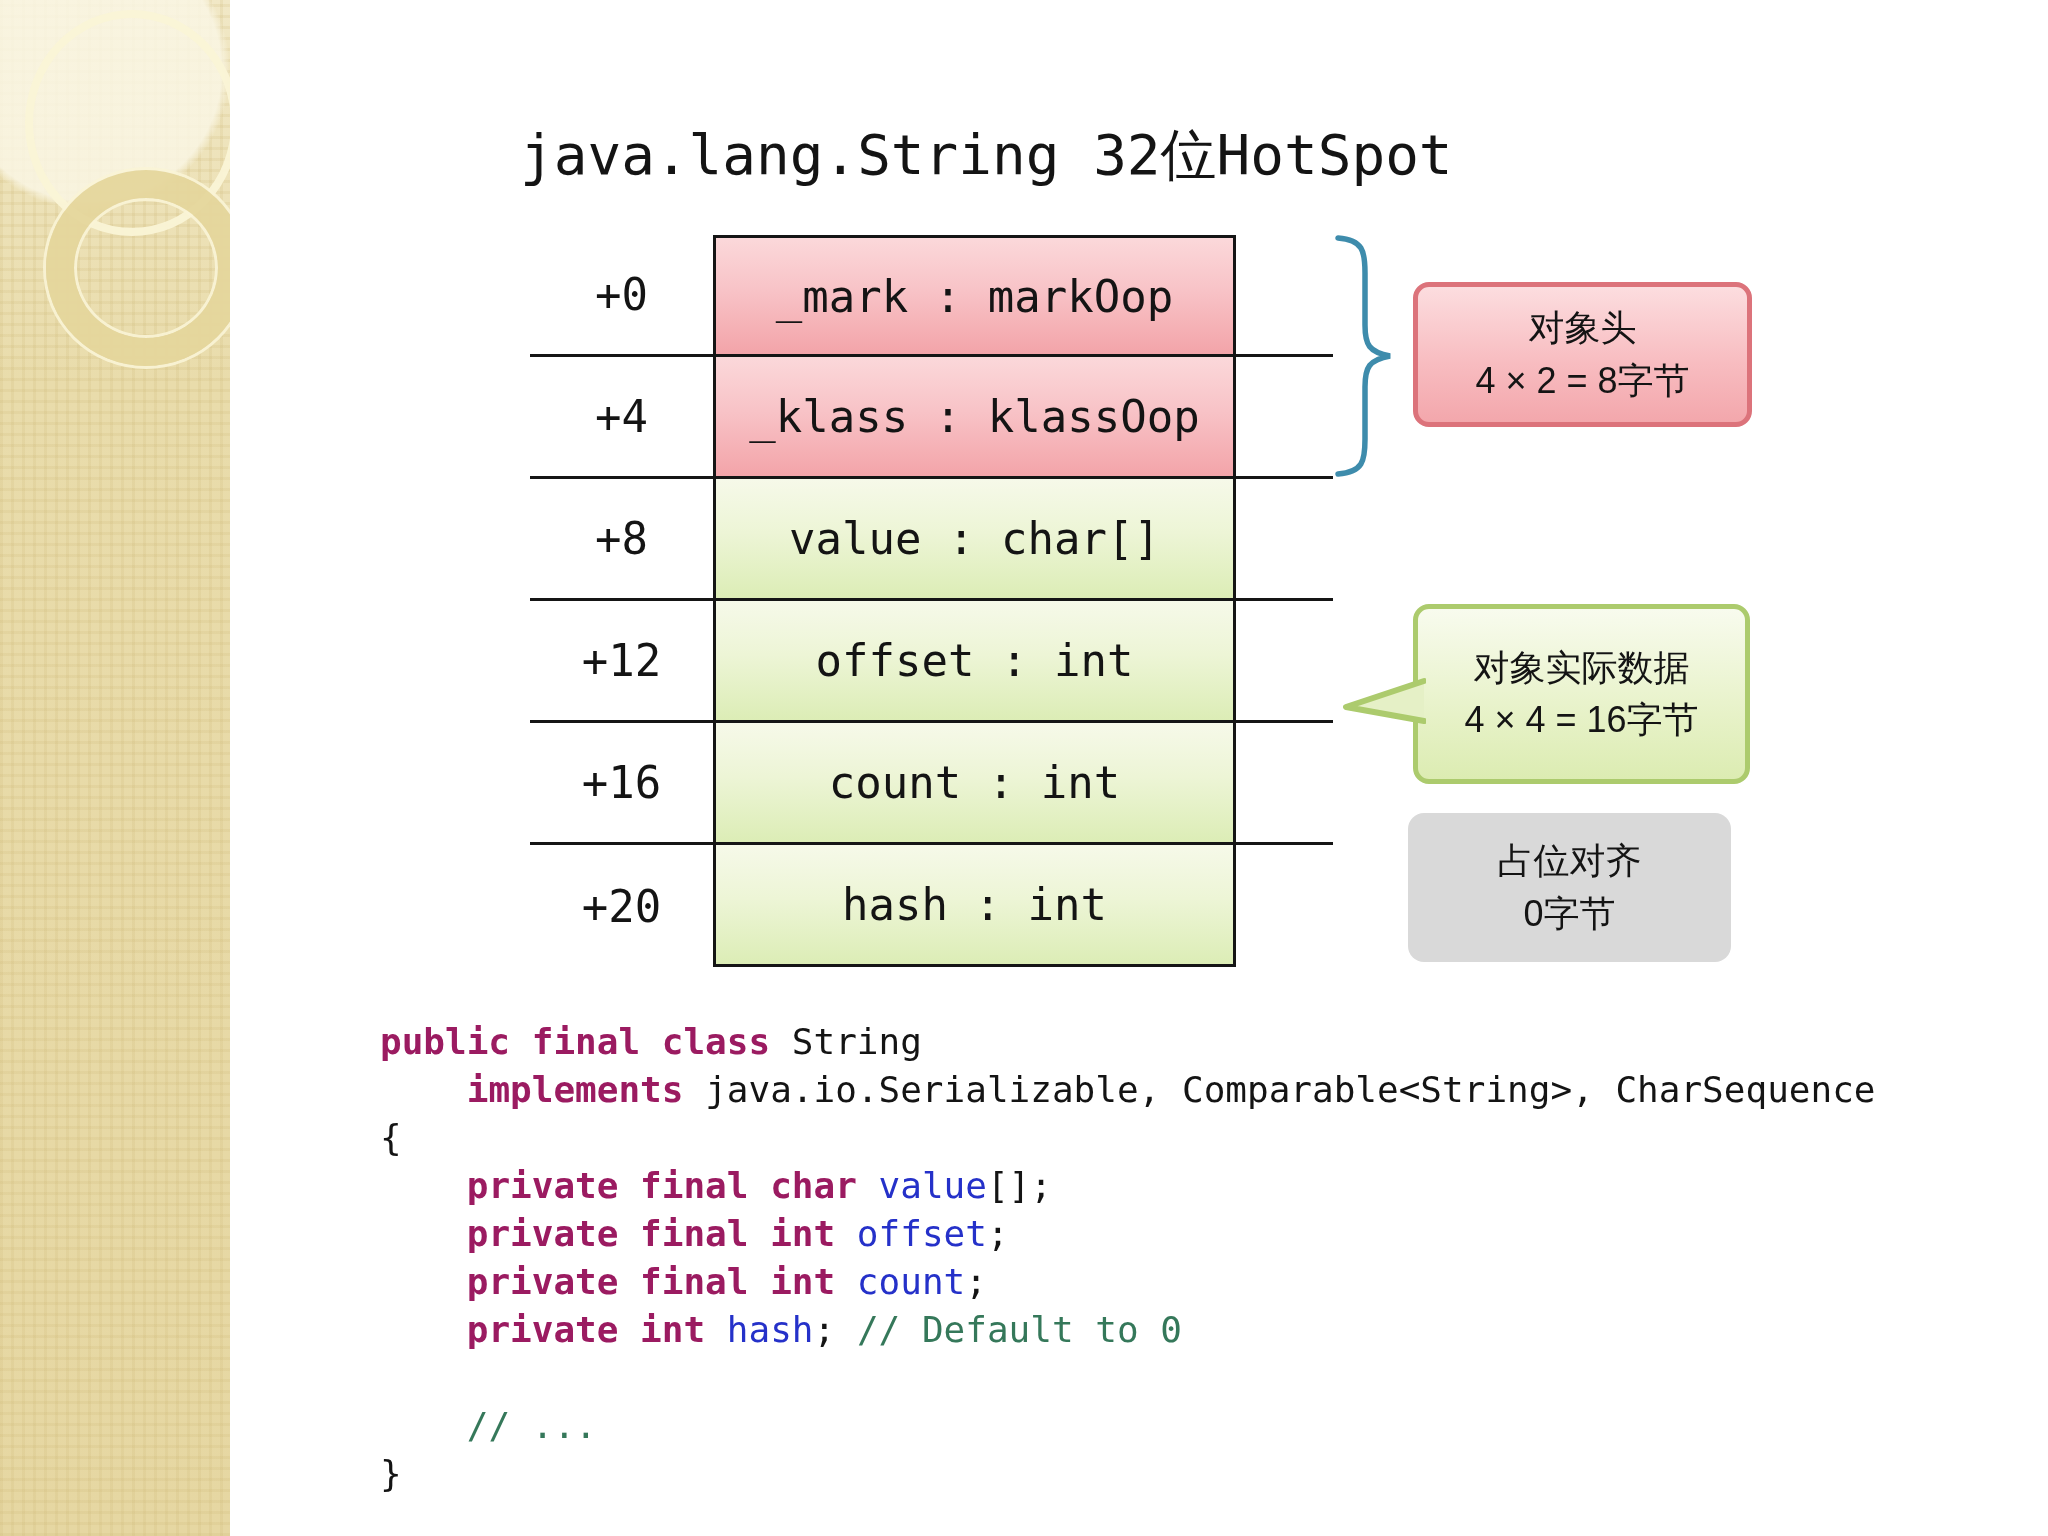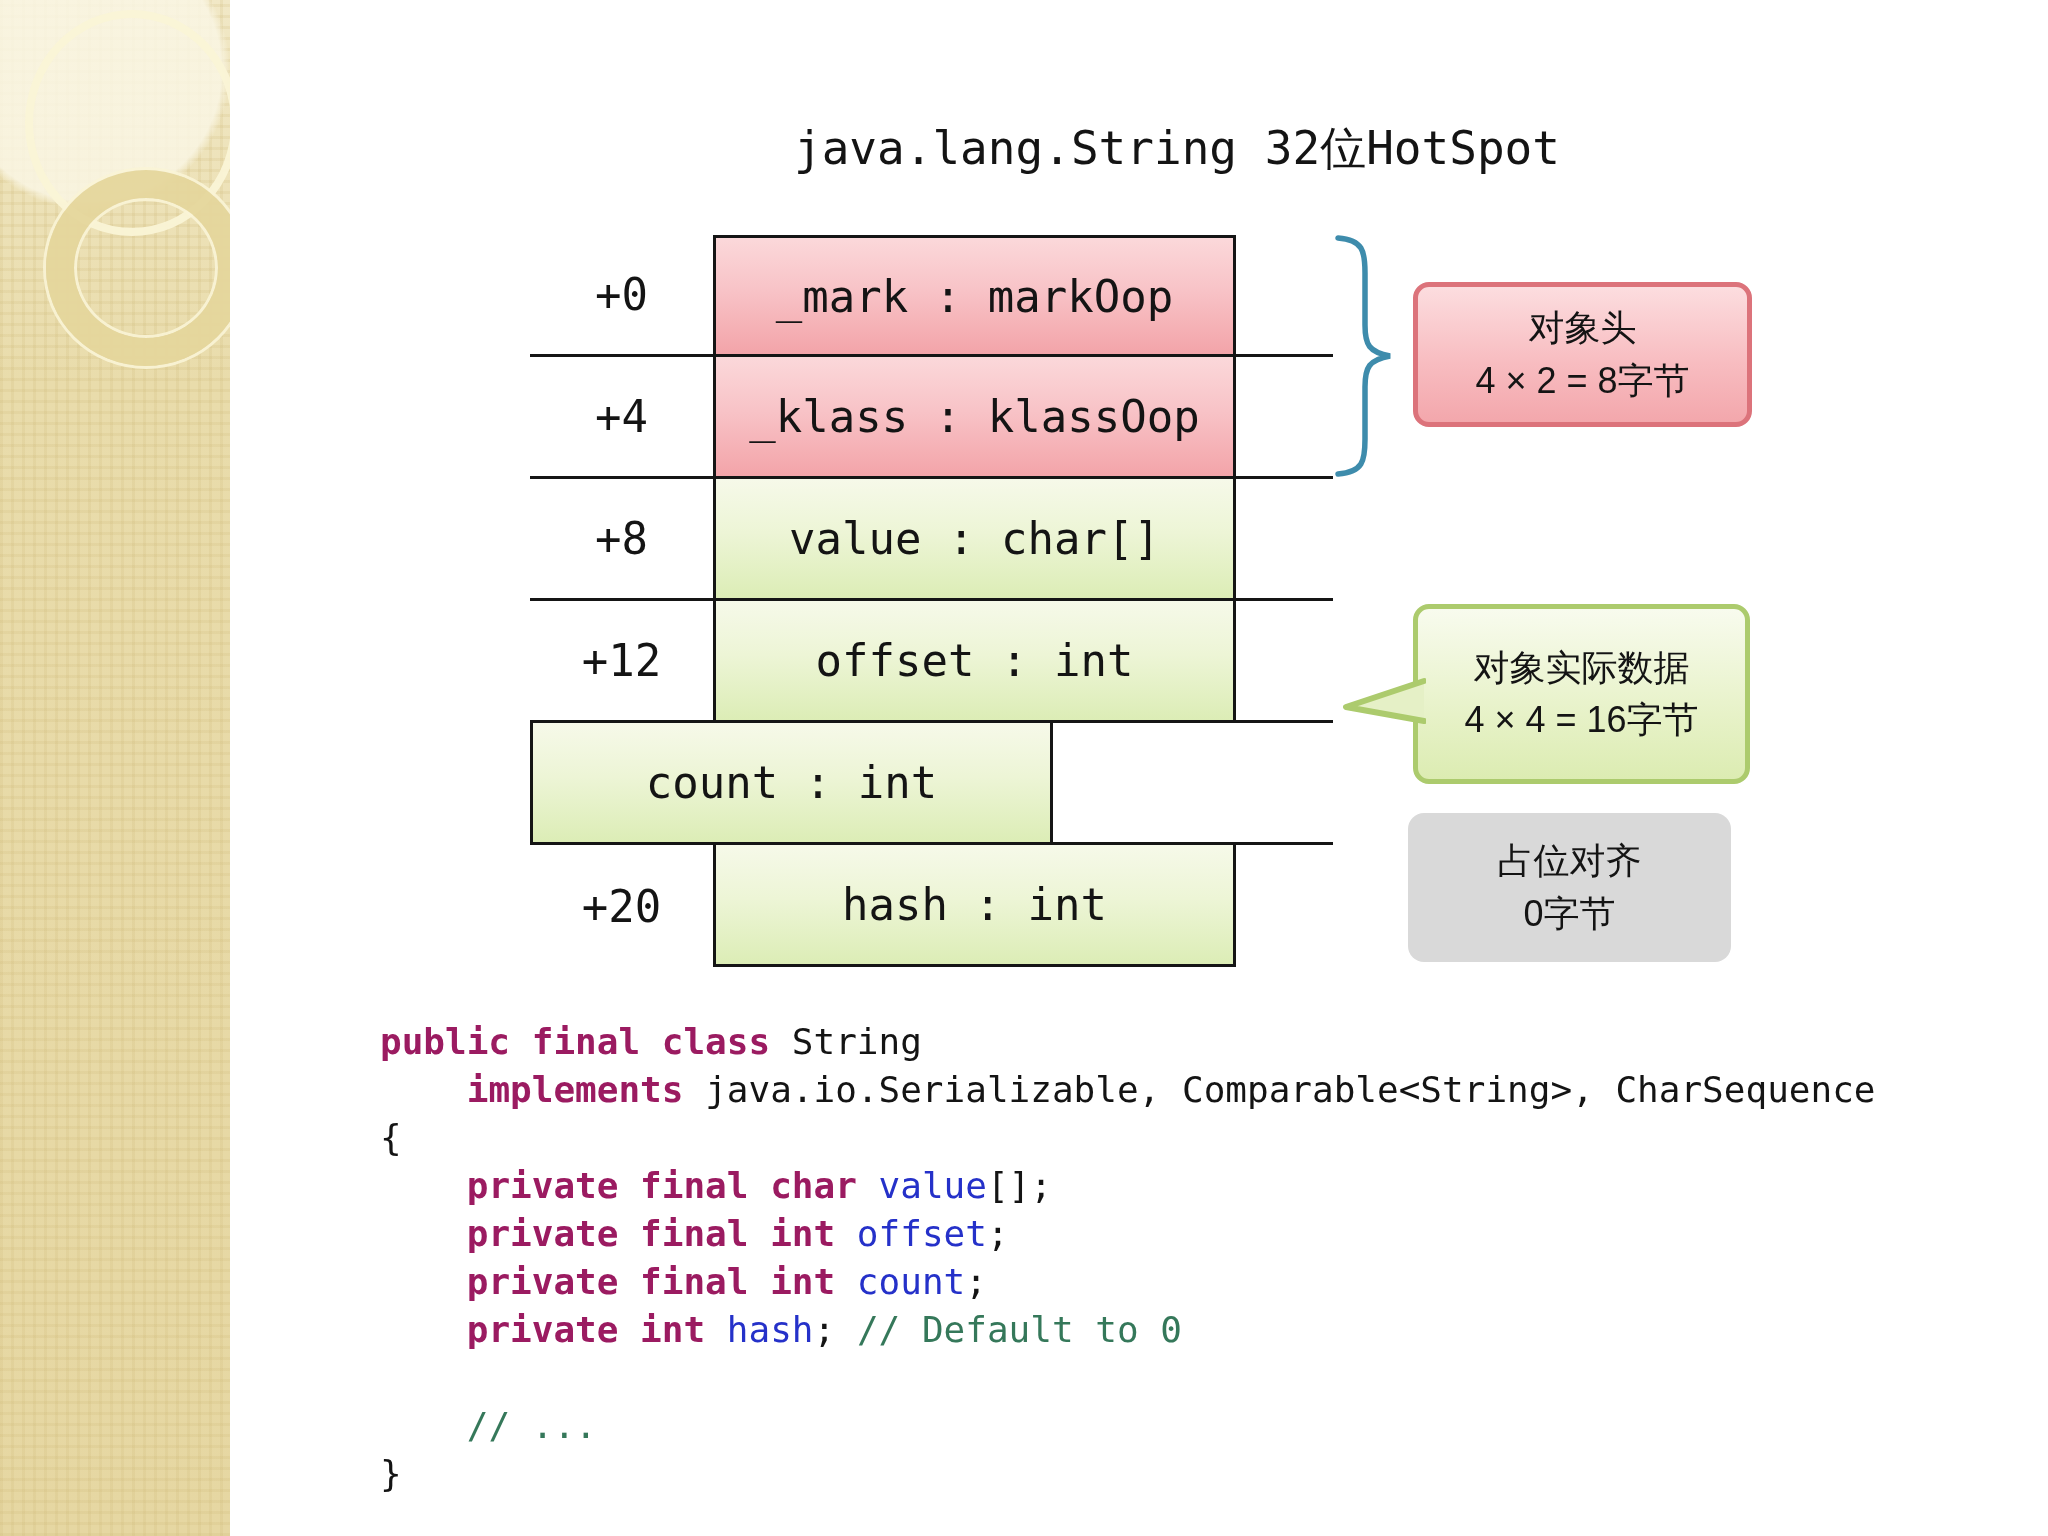--- a/index.html
+++ b/index.html
@@ -27,22 +27,22 @@
     border:8px solid rgba(250,244,214,.95);
   }
   .ring-thick{
     position:absolute;left:46px;top:170px;width:200px;height:196px;border-radius:50%;
     box-sizing:border-box;border:28px solid rgba(229,214,156,.95);
     box-shadow:0 0 0 3px rgba(250,244,214,.9), inset 0 0 0 3px rgba(250,244,214,.9);
   }
 
   
   .slide-title{
-    position:absolute;left:520px;top:118px;width:1040px;text-align:right;
-    font-size:46px;letter-spacing:0;white-space:pre;
+    position:absolute;left:520px;top:118px;width:1040px;text-align:left;
+    font-size:56px;letter-spacing:0;white-space:pre;
   }
 
   
   .mem-table{position:absolute;left:530px;top:235px;width:803px;}
   .mem-row{display:flex;height:122px;box-sizing:border-box;}
   .mem-row:not(:last-child){border-bottom:3px solid #151515;}
   .mem-offset{
     width:183px;box-sizing:border-box;display:flex;align-items:center;justify-content:center;
     font-size:44px;
   }
@@ -114,20 +114,21 @@
     </div>
     <div class="mem-row">
       <div class="mem-offset">+8</div>
       <div class="mem-cell dat">value : char[]</div>
     </div>
     <div class="mem-row">
       <div class="mem-offset">+12</div>
       <div class="mem-cell dat">offset : int</div>
     </div>
     <div class="mem-row">
+      <div class="mem-offset">+16</div>
       <div class="mem-cell dat">count : int</div>
     </div>
     <div class="mem-row">
       <div class="mem-offset">+20</div>
       <div class="mem-cell dat">hash : int</div>
     </div>
   </div>
 
 <svg class="brace" width="62" height="246" viewBox="0 0 62 246">
   <path d="M4 3 C29 5 31 16 31 38 L31 90 C31 110 35 117 56 121 C35 125 31 132 31 152 L31 204 C31 226 29 237 4 239" fill="none" stroke="#3e8cac" stroke-width="5.5" stroke-linecap="round"></path>

